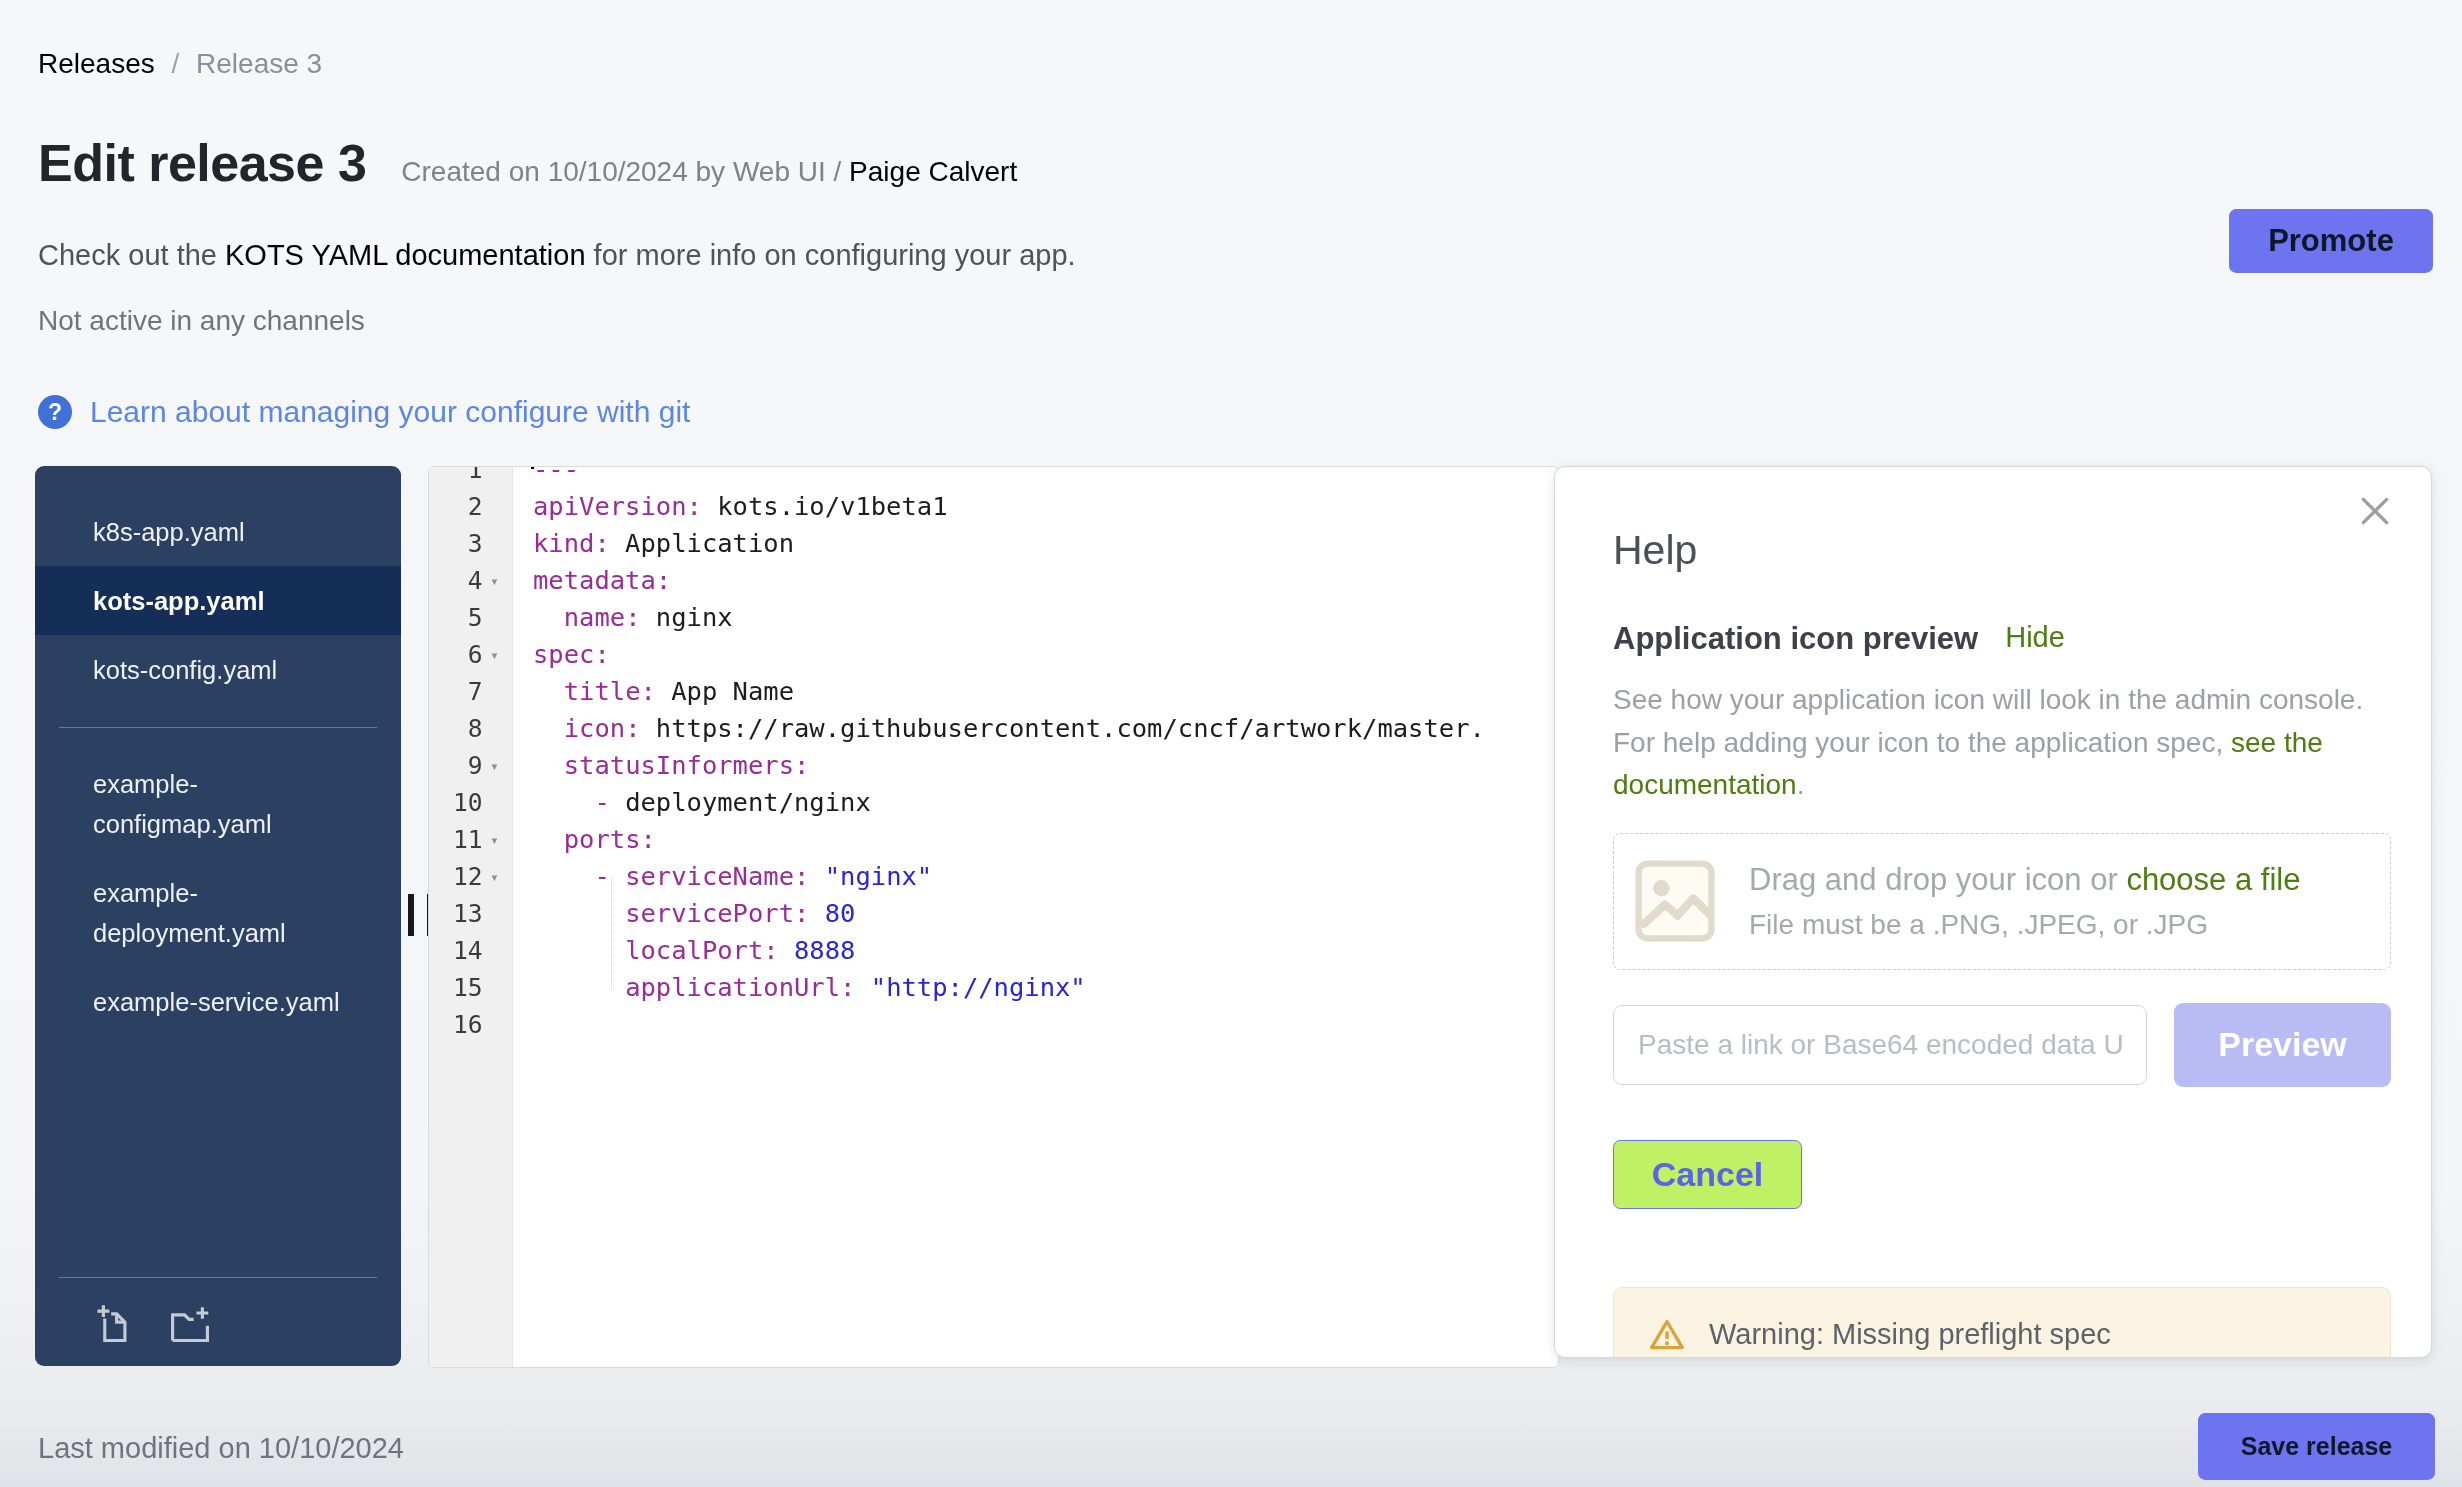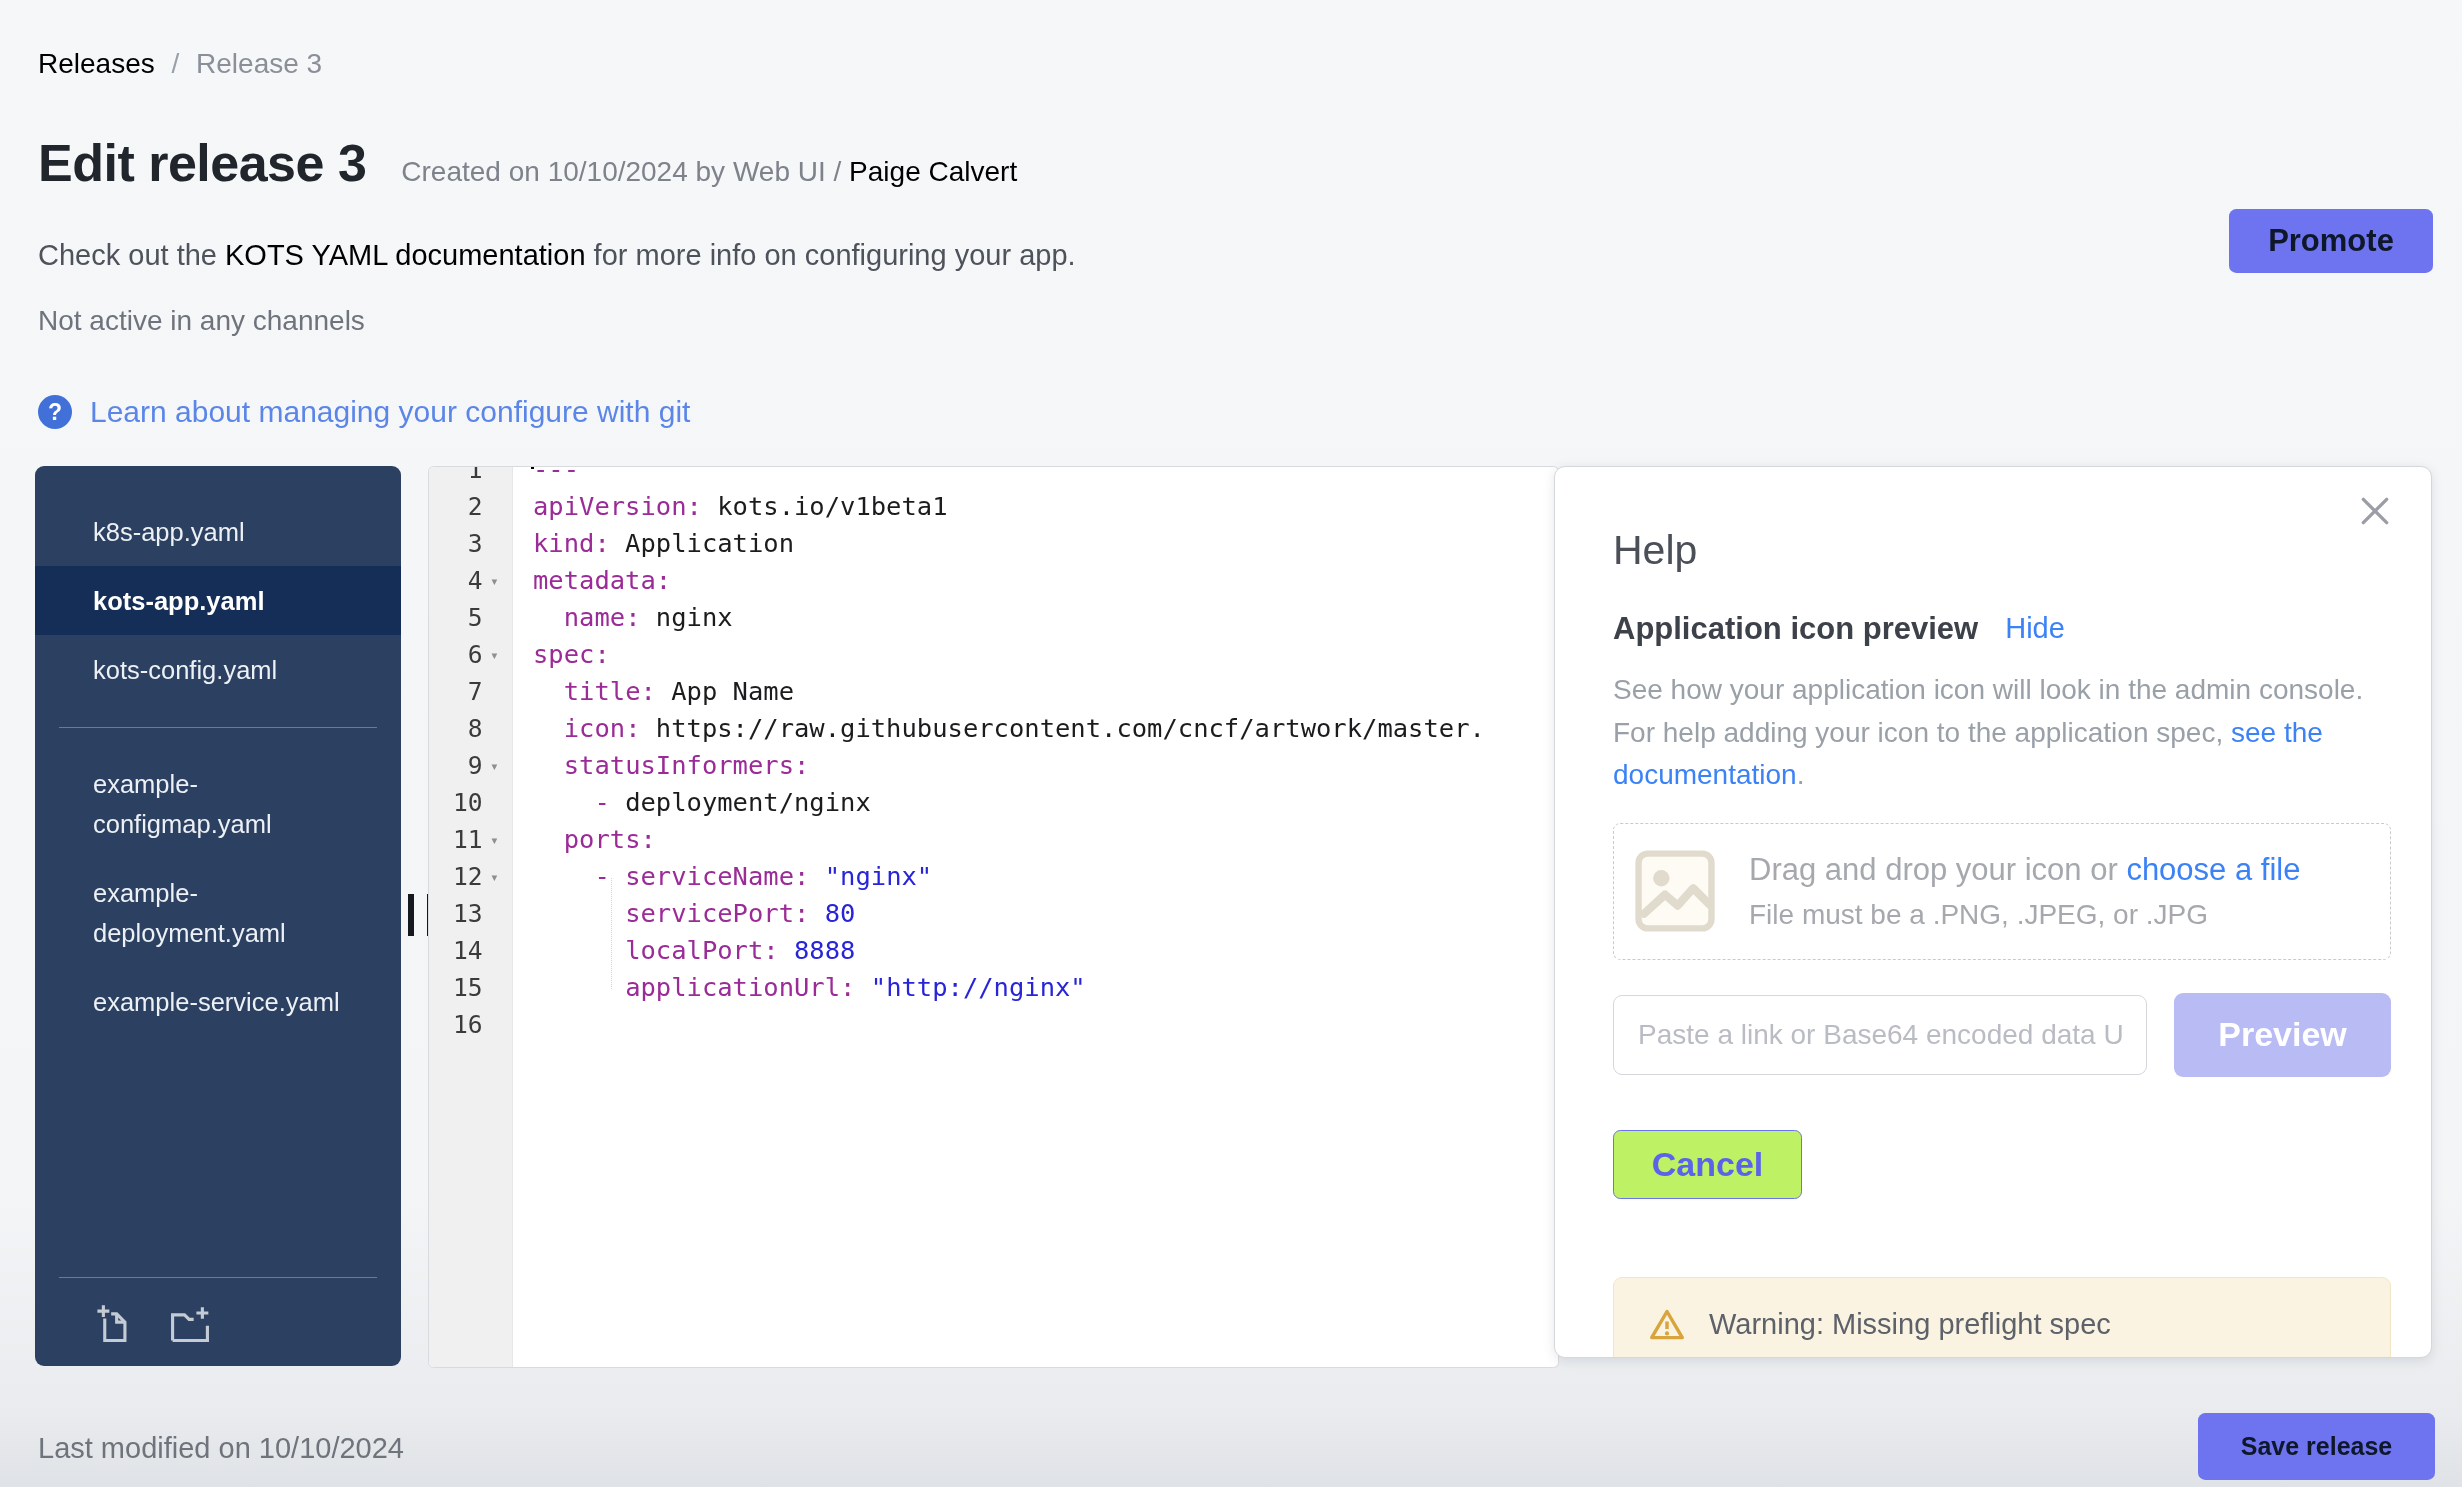--- a/index.html
+++ b/index.html
@@ -5,21 +5,21 @@
   * { box-sizing: border-box; }
   html,body { margin:0; padding:0; }
   body {
     width:2462px; height:1488px; position:relative; overflow:hidden;
     font-family:"Liberation Sans", sans-serif;
     background:linear-gradient(180deg,#f6f7f9 0%,#f4f5f7 80%,#e9ebee 95%,#dfe2e6 100%);
     color:#4e535b;
   }
   a { text-decoration:none; cursor:pointer; }
   .link-blue { color:#000000; }
-  .link-teal { color:#3b82f6; }
+  .link-teal { color:#4d7c0f; }
 
   
   .header { position:absolute; left:38px; top:48px; }
   .breadcrumb { font-size:28px; color:#8a8f98; }
   .breadcrumb .sep { margin:0 9px; color:#9aa0a8; }
   .title-row { margin-top:53px; display:flex; align-items:baseline; gap:35px; }
   .page-title { font-size:52px; font-weight:700; color:#21252c; margin:0; letter-spacing:-0.5px; }
   .title-meta { font-size:28px; color:#7d828b; }
   .docs-line { margin-top:46px; font-size:29px; color:#4e535b; }
   .channels-note { margin-top:33px; font-size:28px; color:#6e737c; }
@@ -66,21 +66,21 @@
   .tk-num { color:#2824d8; } .tk-s { color:#2824d8; }
   .cursor { position:absolute; left:18px; top:-14.6px; width:2.7px; height:33px; background:#000; }
   .indent-guide { position:absolute; left:98px; top:427px; height:111px; border-left:1.8px dotted #d2d2d2; }
 
   
   .help-panel { position:absolute; left:1554px; top:466px; width:878px; height:892px;
     background:#fff; border:1.8px solid #d5d7db; border-radius:11px;
     box-shadow:0 2.7px 11px rgba(110,116,128,.18); padding:47px 40px 0 58px; overflow:hidden; }
   .close-x { position:absolute; top:24px; right:36px; cursor:pointer; }
   .help-title { font-size:41px; font-weight:500; color:#4b4f57; margin:12.7px 0 0; }
-  .section-row { margin-top:37px; display:flex; align-items:center; }
+  .section-row { margin-top:47px; display:flex; align-items:flex-start; }
   .section-title { font-size:31px; font-weight:700; color:#3d414a; }
   .hide-link { font-size:29px; margin-left:27px; }
   .help-desc { margin-top:22px; font-size:28px; line-height:1.53; color:#9aa0a8; width:772px; }
   .dropzone { margin-top:25.5px; height:137px; border:1.8px dashed #c8cacd; border-radius:7.3px;
     display:flex; align-items:center; padding-left:20px; }
   .dz-text { margin-left:33px; }
   .dz-line1 { font-size:31px; color:#a5a8ad; }
   .dz-line2 { font-size:28px; color:#a5a8ad; margin-top:11px; }
   .input-row { margin-top:33px; display:flex; align-items:center; gap:27px; }
   .url-input { flex:1; height:80px; border:1.8px solid #d6d7da; border-radius:9px; padding:0 24px;

